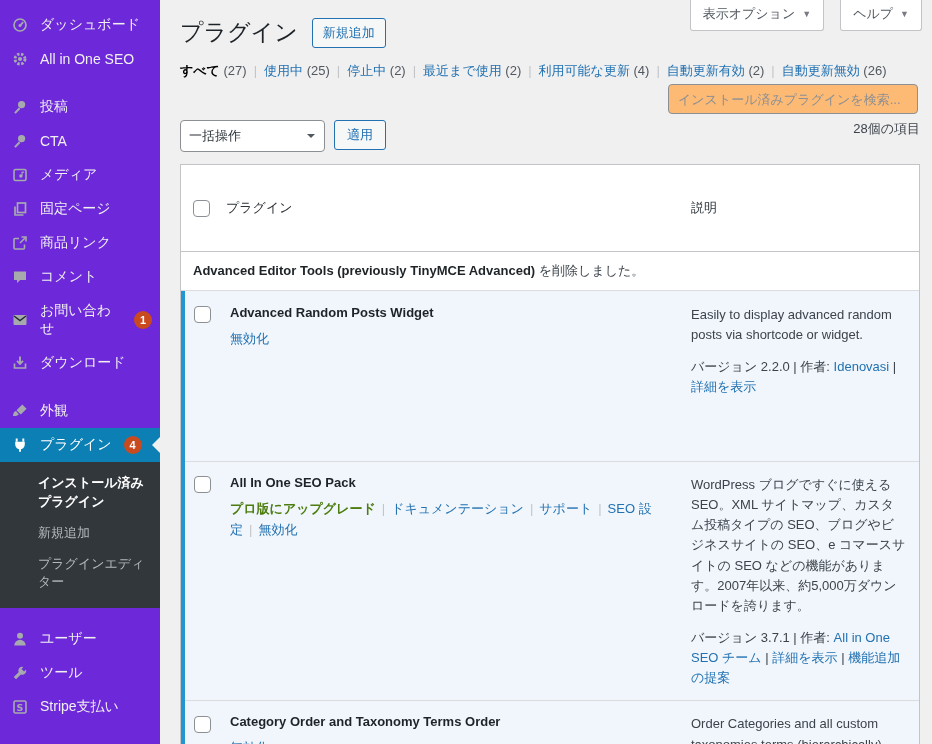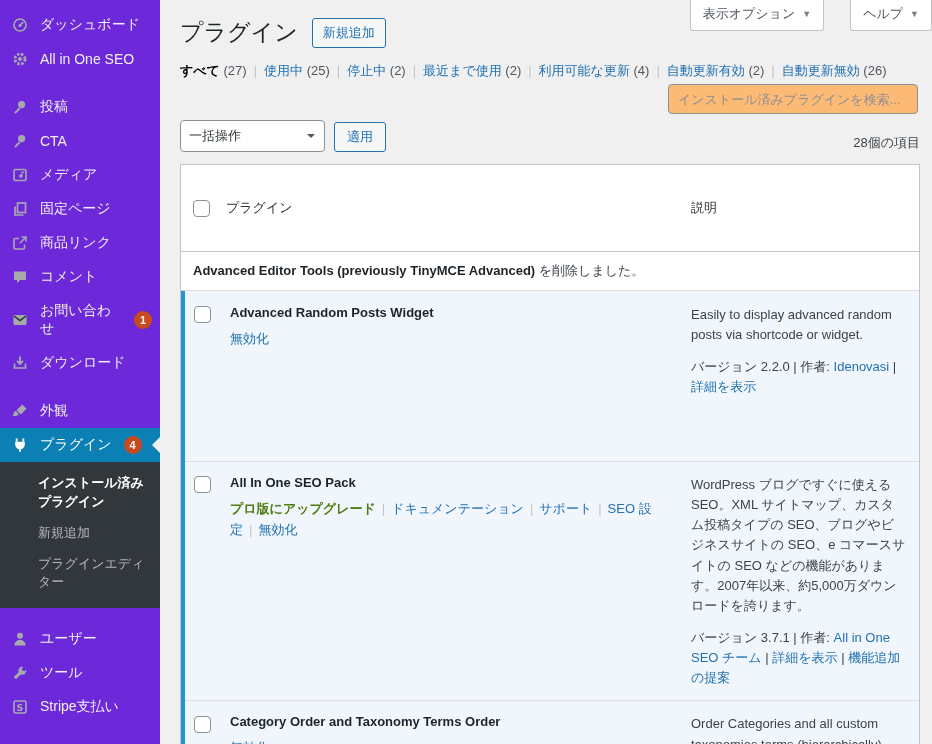--- a/index.html
+++ b/index.html
@@ -18,21 +18,21 @@
   .menu-item.active::after { content:""; position:absolute; right:0; top:50%; transform:translateY(-50%);
       border:8px solid transparent; border-right-color:#f0f0f1; }
   .mi-badge { display:inline-flex; align-items:center; justify-content:center; min-width:18px; height:18px;
       border-radius:50%; background:#ca4a1f; color:#fff; font-size:11px; font-weight:bold; padding:0 4px; margin-left:2px; }
   .submenu { background:#32373c; padding:6px 0 10px; }
   .submenu-item { padding:6px 8px 6px 38px; font-size:13px; color:#b4b9be; line-height:1.45; cursor:pointer; }
   .submenu-item.current { color:#fff; font-weight:bold; }
 
   
   .content { position:relative; flex:1; padding:0 12px 0 20px; }
-  .screen-tabs { position:absolute; top:0; right:0; display:flex; gap:26px; }
+  .screen-tabs { position:absolute; top:0; right:10px; display:flex; gap:16px; }
   .screen-tab { background:#fff; border:1px solid #c3c4c7; border-top:none; border-radius:0 0 3px 3px;
       padding:5px 12px 7px; font-size:13px; color:#50575e; cursor:pointer; display:flex; align-items:center; gap:7px; }
   .screen-tab .chev { font-size:9px; color:#787c82; }
 
   .title-row { display:flex; align-items:center; gap:14px; padding-top:18px; }
   .page-title { font-size:23px; font-weight:400; color:#1d2327; line-height:1.3; }
   .add-new-btn { font-size:13px; color:#2271b1; background:#f6f7f7; border:1px solid #2271b1;
       border-radius:3px; padding:5px 10px; cursor:pointer; line-height:1.4; }
 
   .filters { margin-top:13px; font-size:13px; line-height:1.6; color:#646970; list-style:none; }
@@ -40,21 +40,21 @@
   .filter-link { color:#2271b1; text-decoration:none; cursor:pointer; }
   .filter-link.current { color:#000; font-weight:bold; }
   .filter-count { color:#50575e; font-weight:normal; }
   .filter-sep { color:#c3c4c7; margin:0 7px; }
 
   .search-box { position:absolute; top:84px; right:14px; width:250px; height:30px; border:1px solid #8c8f94;
       border-radius:4px; background:#fdba74; font-size:13px; padding:0 9px; color:#2c3338;
       font-family:"Liberation Sans","DejaVu Sans",sans-serif; }
   .search-box::placeholder { color:#8c8f94; }
 
-  .bulk-row { margin-top:38px; display:flex; align-items:flex-end; }
+  .bulk-row { margin-top:38px; display:flex; align-items:flex-start; }
   .select-wrap { position:relative; }
   .bulk-select { appearance:none; -webkit-appearance:none; width:145px; height:32px; background:#fff;
       border:1px solid #8c8f94; border-radius:4px; font-size:13px; color:#2c3338; padding:0 26px 0 8px;
       font-family:"Liberation Sans","DejaVu Sans",sans-serif; cursor:pointer; }
   .select-wrap::after { content:""; position:absolute; right:10px; top:14px; border:4px solid transparent;
       border-top-color:#50575e; pointer-events:none; }
   .apply-btn { margin-left:9px; font-size:13px; color:#2271b1; background:#f6f7f7; border:1px solid #2271b1;
       border-radius:3px; padding:5px 12px; cursor:pointer; line-height:1.4; }
   .items-count { margin-left:auto; font-size:13px; color:#3c434a; }
 

